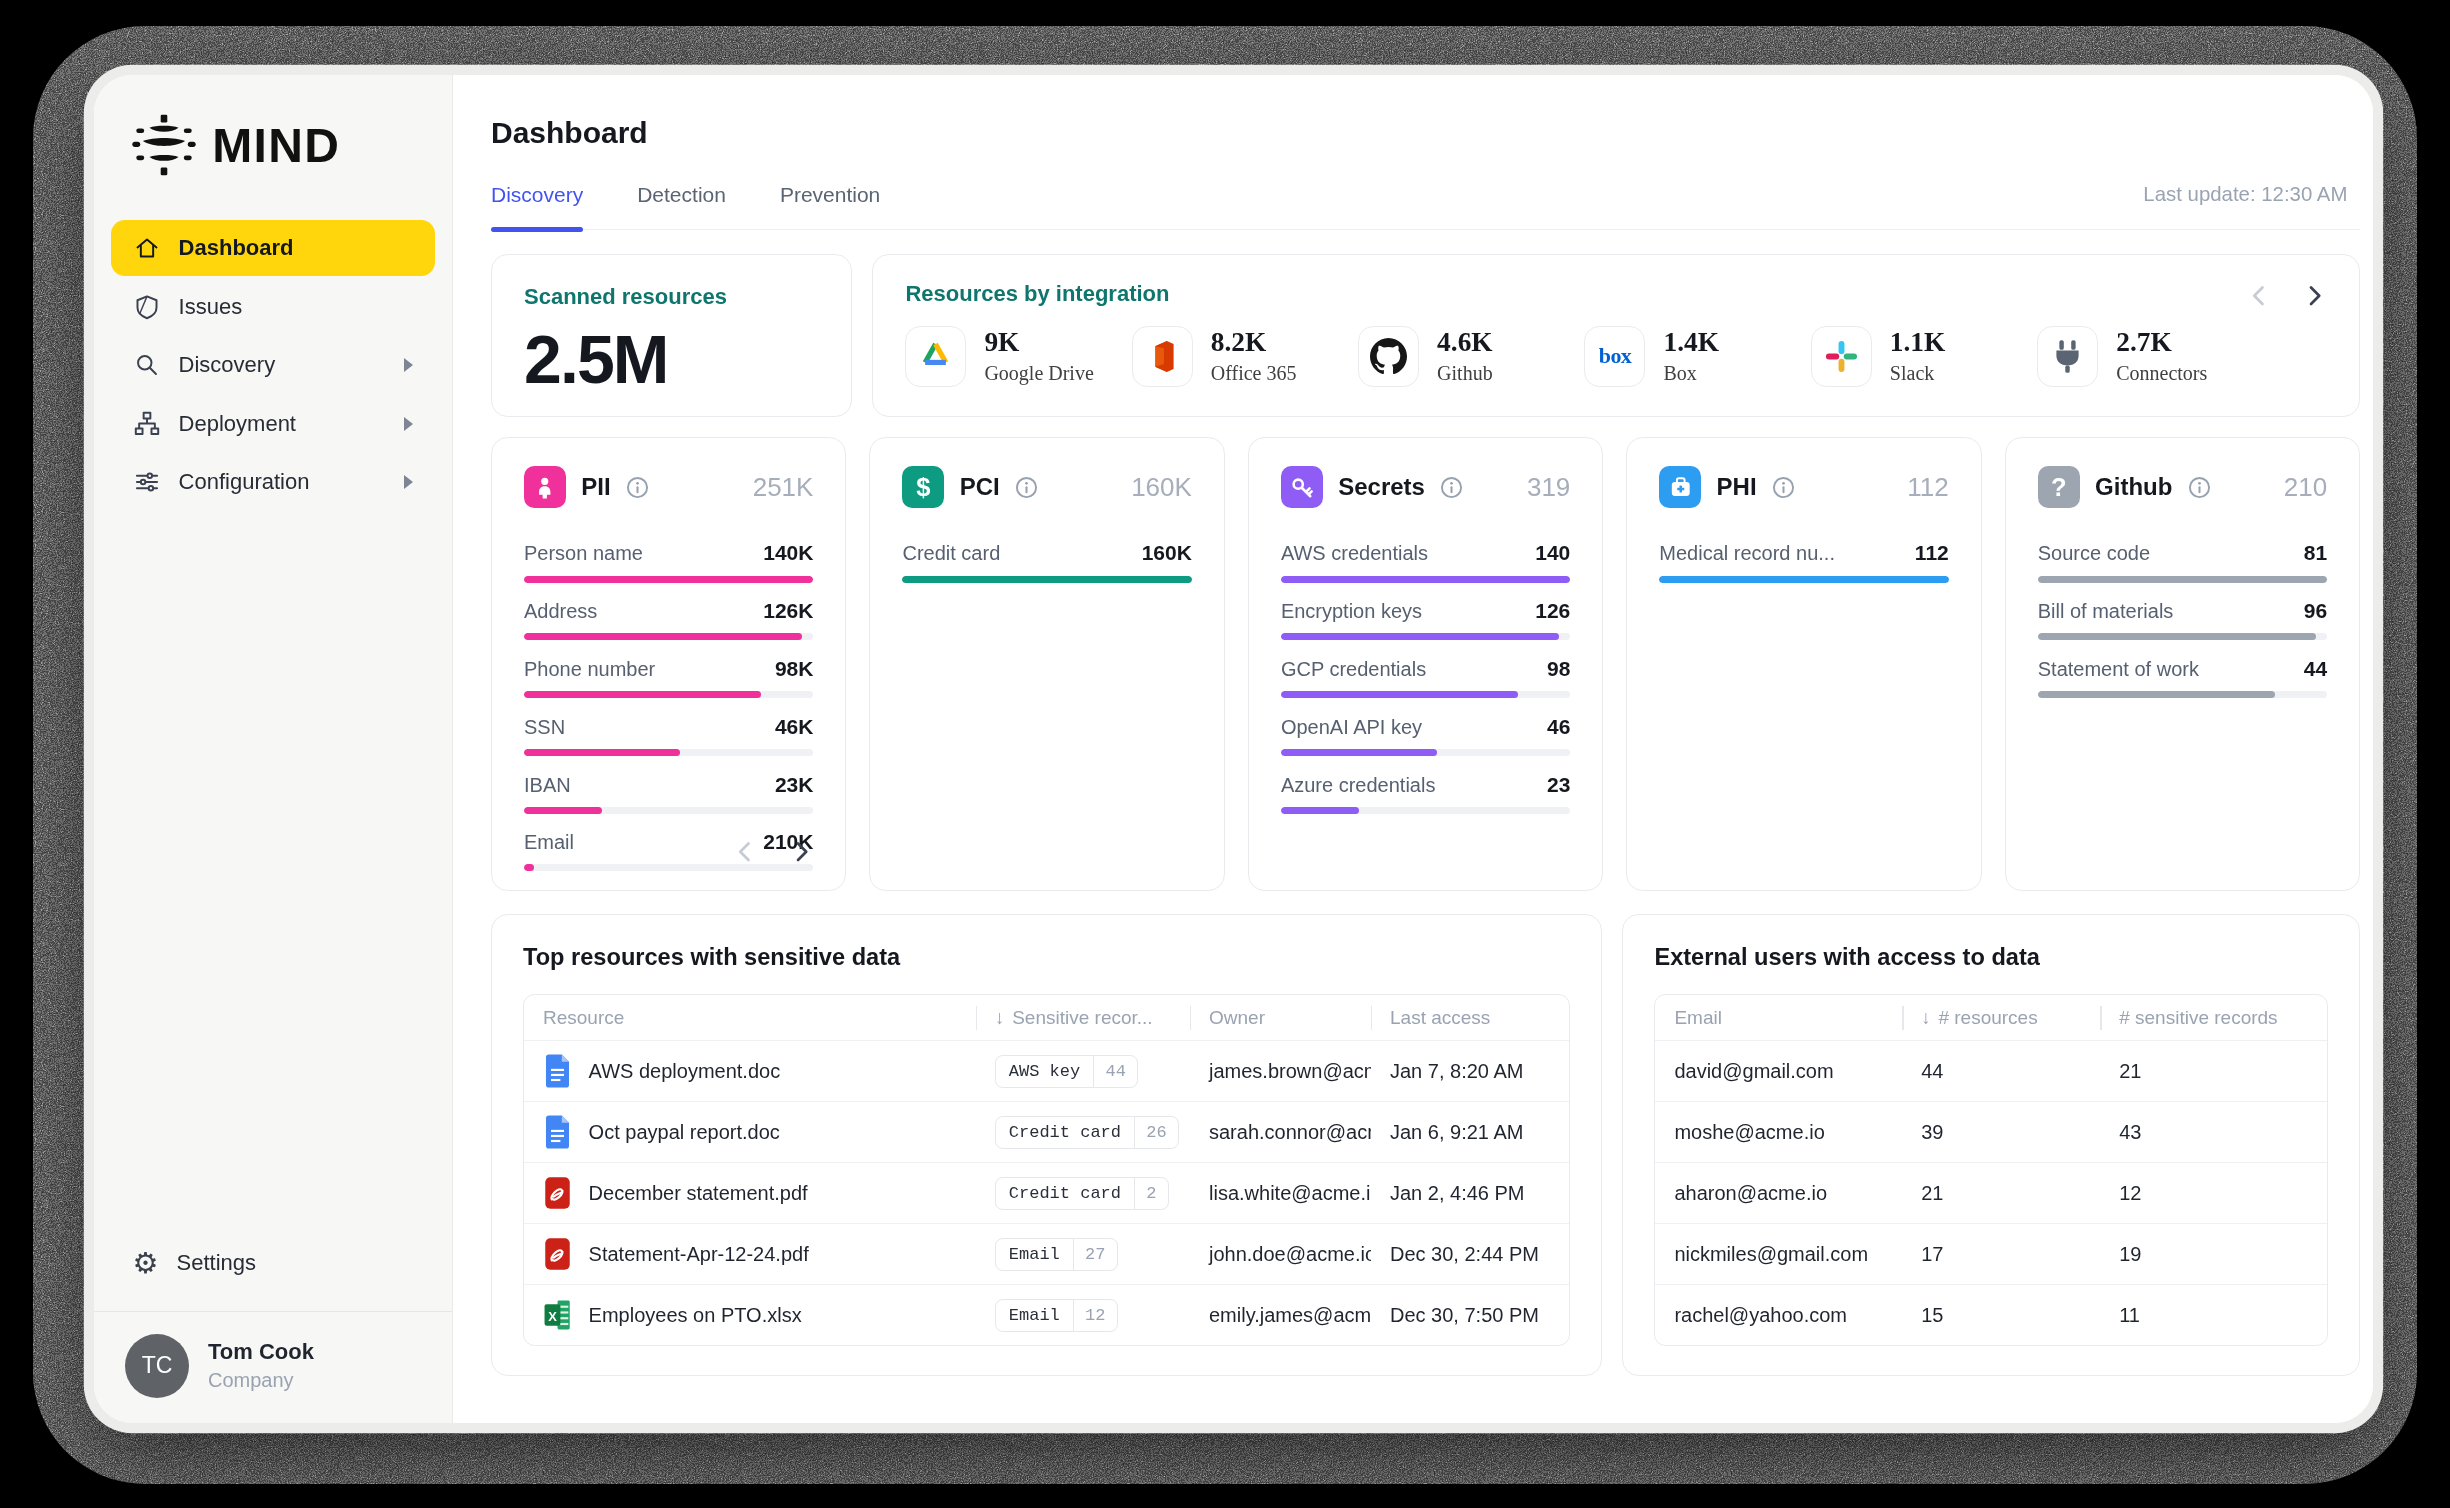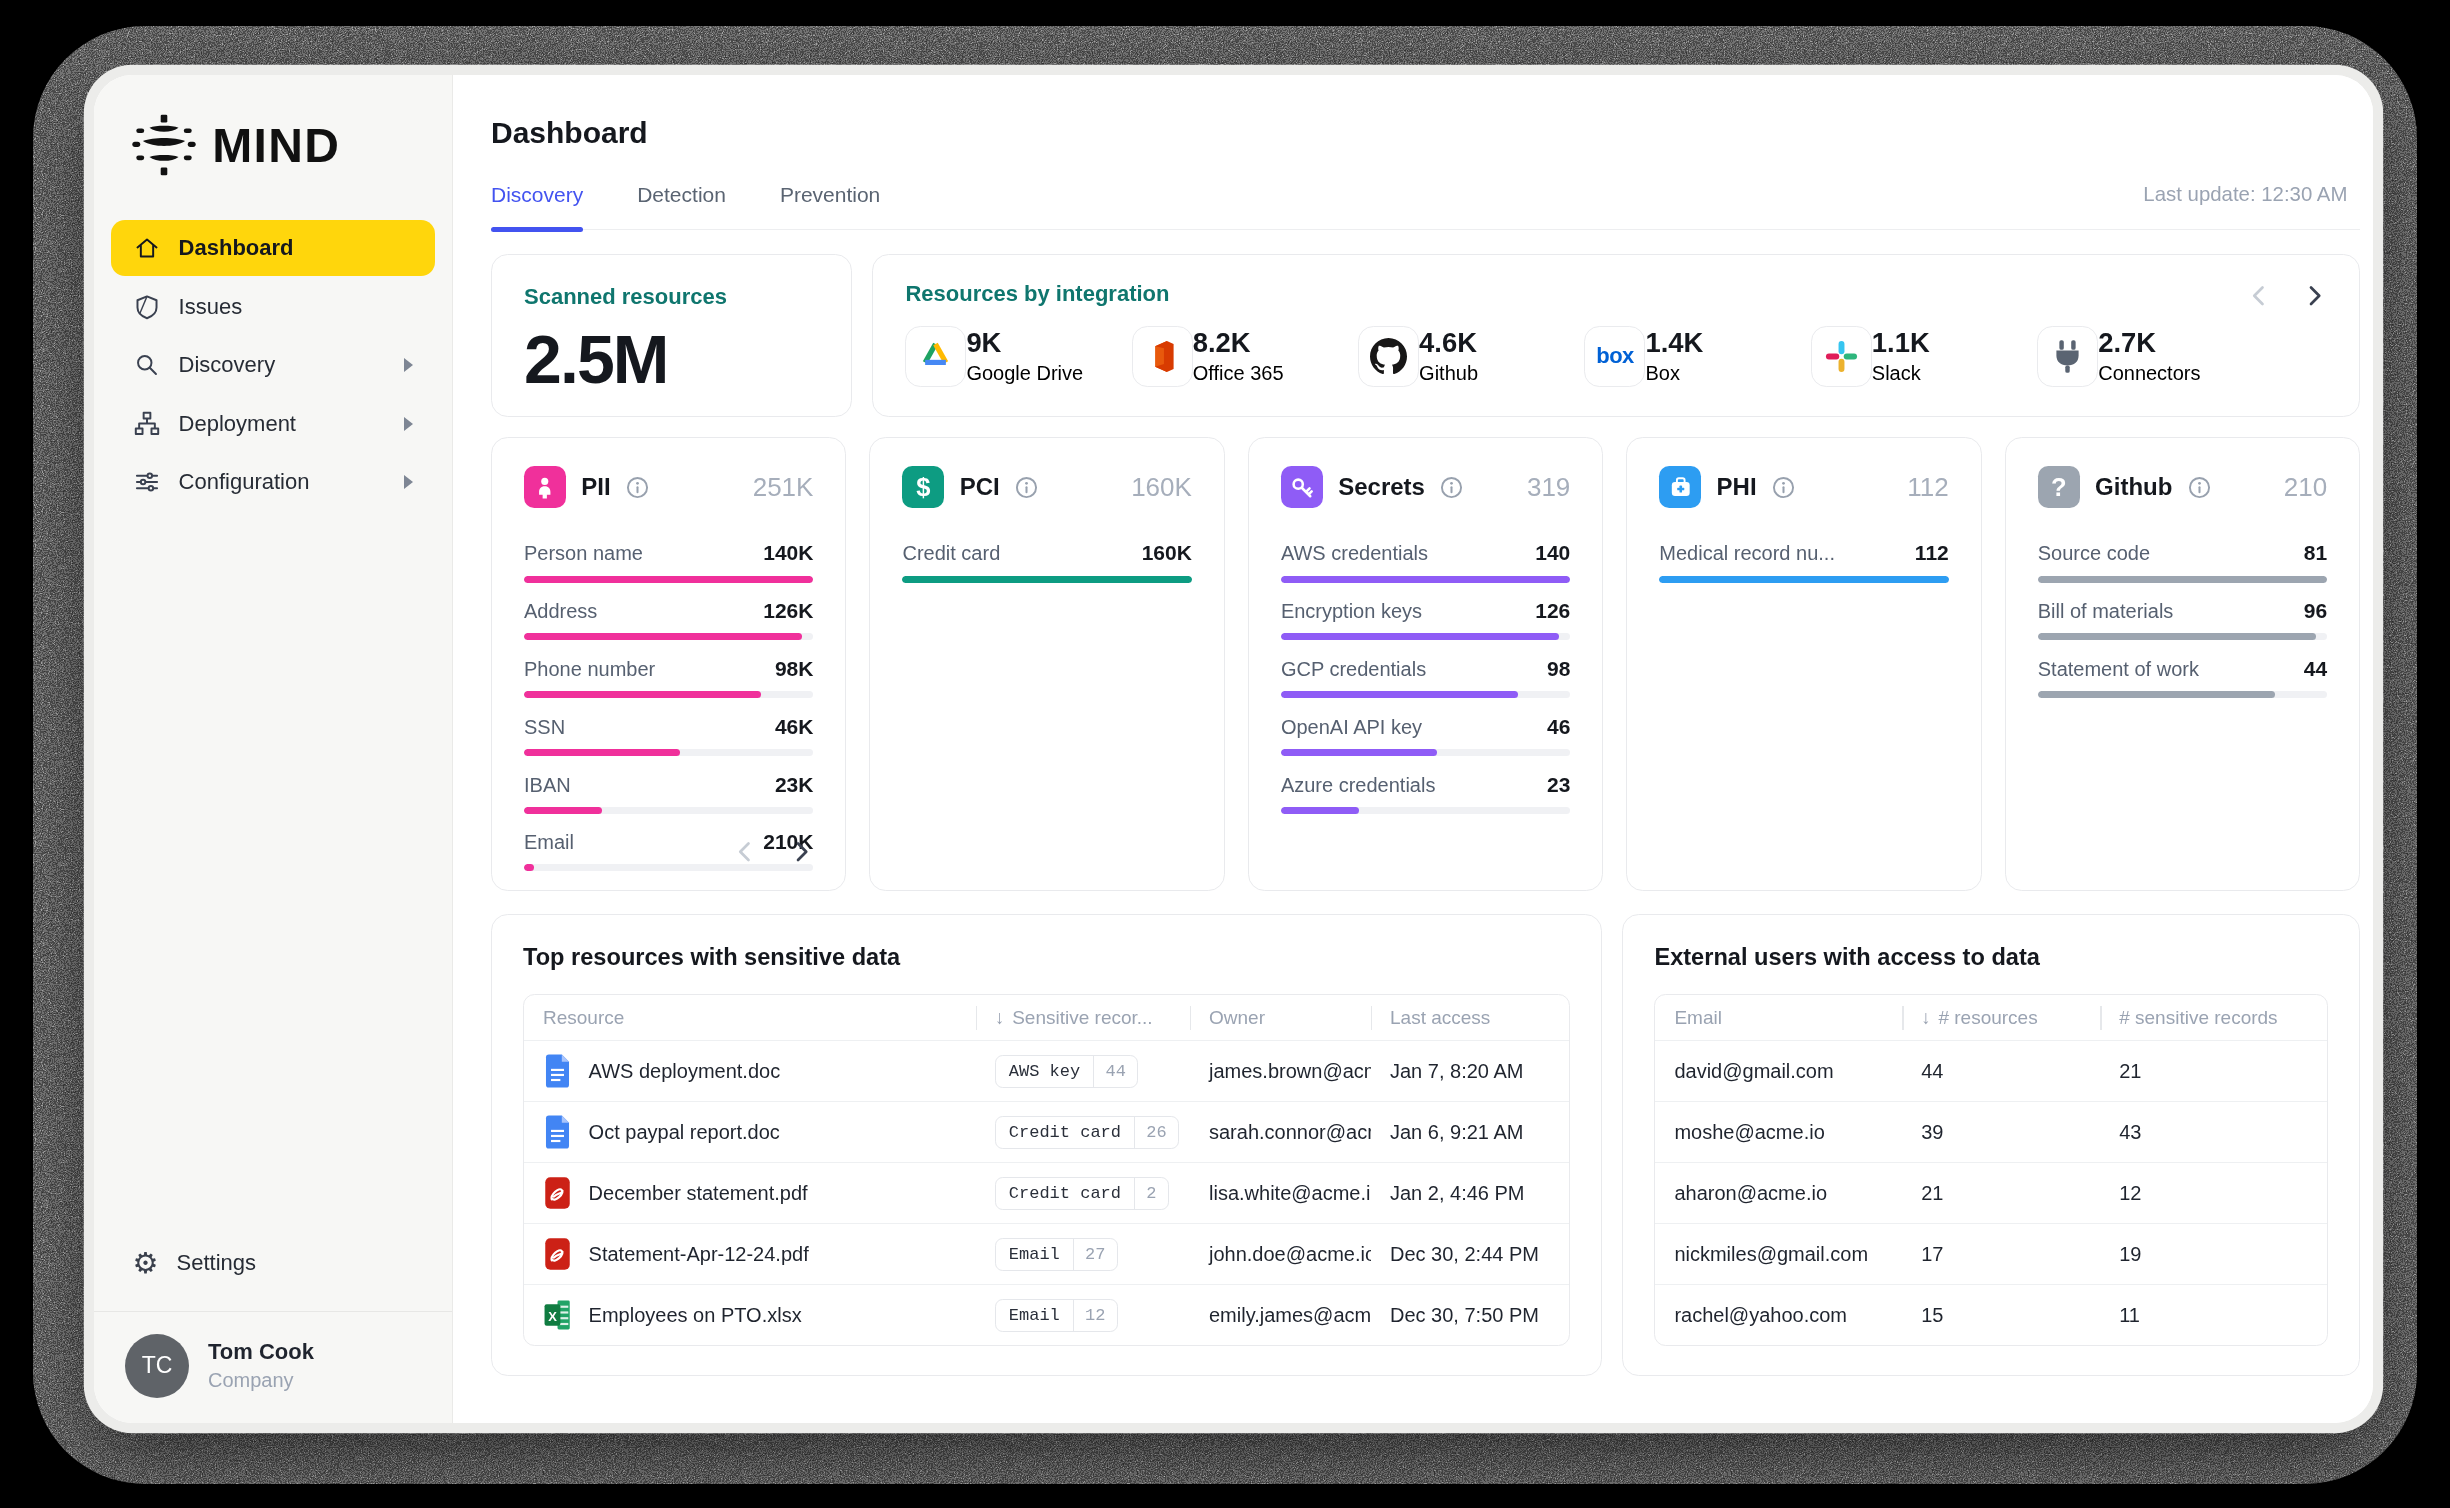--- a/index.html
+++ b/index.html
@@ -43,25 +43,25 @@
   
   .row1 { display:flex; gap:20.4px; margin-top:24px; }
   .card-scanned { width:361px; height:163px; padding:29px 32px; flex:none; }
   .card-title { font-size:22px; font-weight:600; color:#0f766e; }
   .scanned-value { font-size:68px; font-weight:650; letter-spacing:-1.9px; color:#15181E; margin-top:10.2px; }
   .card-integrations { flex:1; height:163px; padding:25.5px 32px; position:relative; }
   .pager { position:absolute; top:28px; right:33px; display:flex; gap:28px; }
   .pg-btn { width:25.5px; height:25.5px; cursor:pointer; }
   .pg-btn svg { width:100%; height:100%; }
   .int-row { display:flex; justify-content:space-between; margin-top:19px; padding-right:70px; }
-  .int-item { display:flex; align-items:center; width:220px; cursor:pointer; }
+  .int-item { display:flex; align-items:center; gap:18px; width:220px; cursor:pointer;font-family:Liberation Serif, serif; }
   .int-tile { width:61px; height:61px; border:1.3px solid #EAEBEE; border-radius:15.3px; background:#fff; display:flex; align-items:center; justify-content:center; flex:none; }
   .int-tile svg { width:37px; height:37px; }
   .int-value { font-size:27.4px; font-weight:700; color:#15181E; }
-  .int-label { font-size:20px; color:#000000; margin-top:3.8px; white-space:nowrap; }
+  .int-label { font-size:20px; color:#404040; margin-top:3.8px; white-space:nowrap; }
   .box-word { font-size:22px; font-weight:800; color:#0061D5; letter-spacing:-0.6px; }
 
   
   .row2 { display:flex; gap:23px; margin-top:20.4px; }
   .cat-card { flex:1; height:454px; padding:28px 32px; position:relative; }
   .cat-head { display:flex; align-items:center; gap:15.3px; }
   .cat-tile { width:42px; height:42px; border-radius:10.2px; display:flex; align-items:center; justify-content:center; flex:none; }
   .cat-tile svg { width:25.5px; height:25.5px; }
   .cat-glyph { color:#fff; font-size:25.5px; font-weight:800; }
   .cat-name { font-size:24px; font-weight:700; color:#15181E; }

